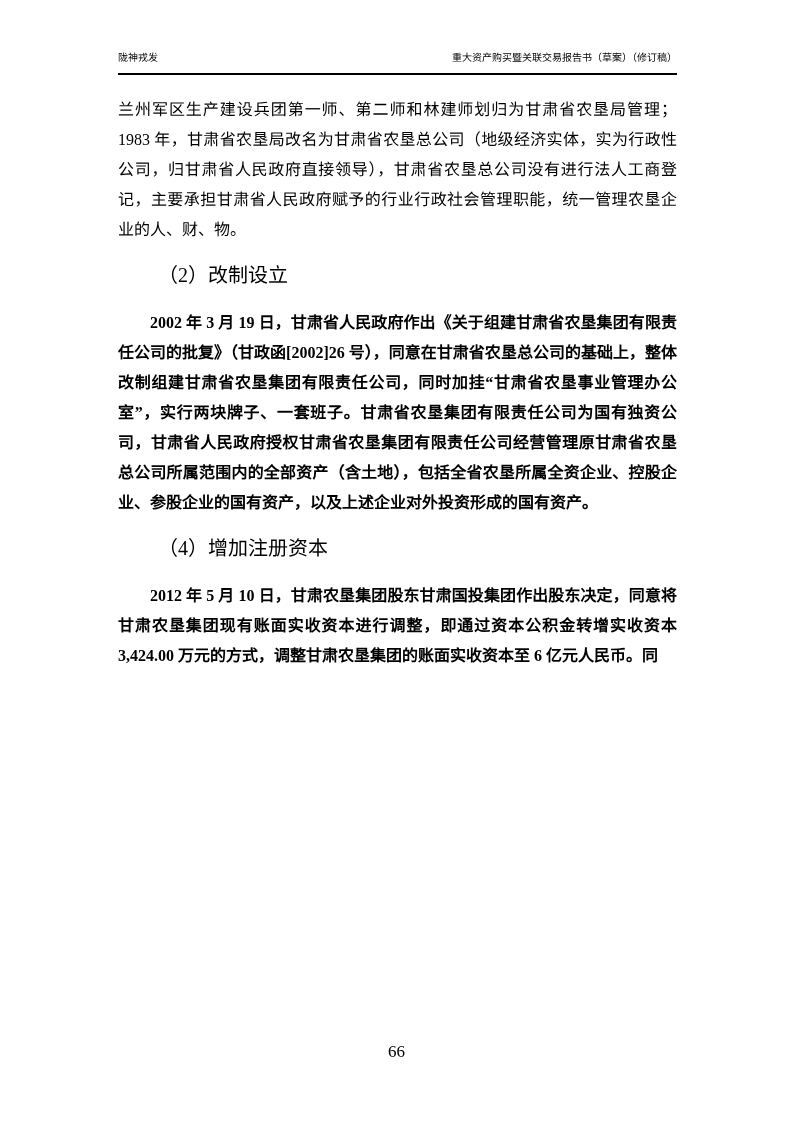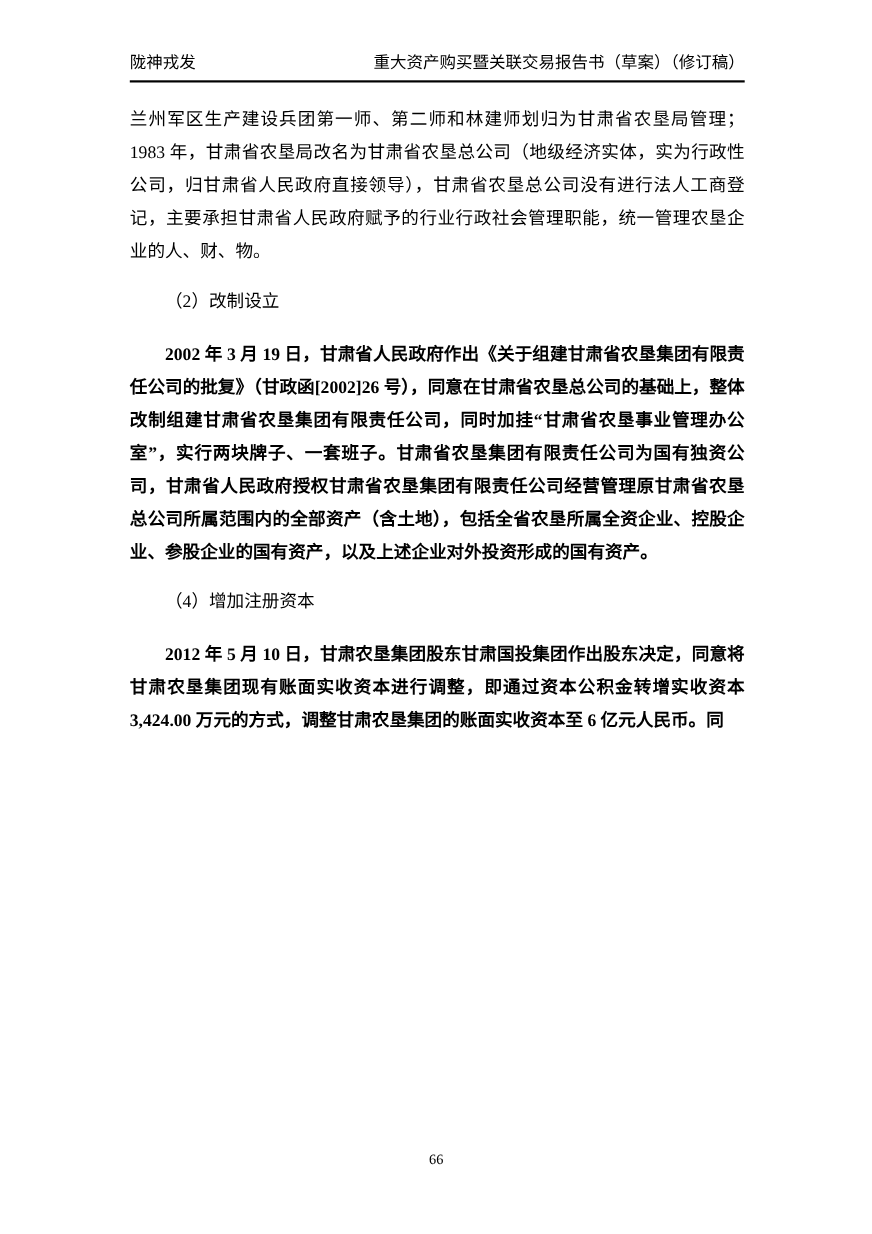--- a/index.html
+++ b/index.html
@@ -17,21 +17,21 @@
     font-family: "Liberation Serif", "DejaVu Serif", serif;
     color: #000000;
     overflow: hidden;
   }
   .doc-header {
     display: flex;
     justify-content: space-between;
     align-items: flex-end;
     border-bottom: 2px solid #000000;
     padding-bottom: 5px;
-    font-size: 15px;
+    font-size: 10px;
     line-height: 20px;
   }
   .doc-header .header-left {
     white-space: nowrap;
   }
   .doc-header .header-right {
     white-space: nowrap;
   }
   .doc-body {
     margin-top: 20px;
@@ -47,30 +47,30 @@
     text-indent: 2em;
     font-weight: bold;
   }
   .doc-body p.noindent {
     text-indent: 0;
   }
   .doc-body .section-heading {
     margin: 15px 0 18px 0;
     text-indent: 2em;
     text-align: left;
-    font-size: 16px;
+    font-size: 20px;
     font-weight: normal;
   }
   .doc-footer {
     position: absolute;
     left: 0;
     right: 0;
     bottom: 60px;
     text-align: center;
-    font-size: 13px;
+    font-size: 17px;
     color: #000000;
   }
 </style>
 </head>
 <body>
 
 <div class="page">
 
   <div class="doc-header">
     <span class="header-left">陇神戎发</span>

